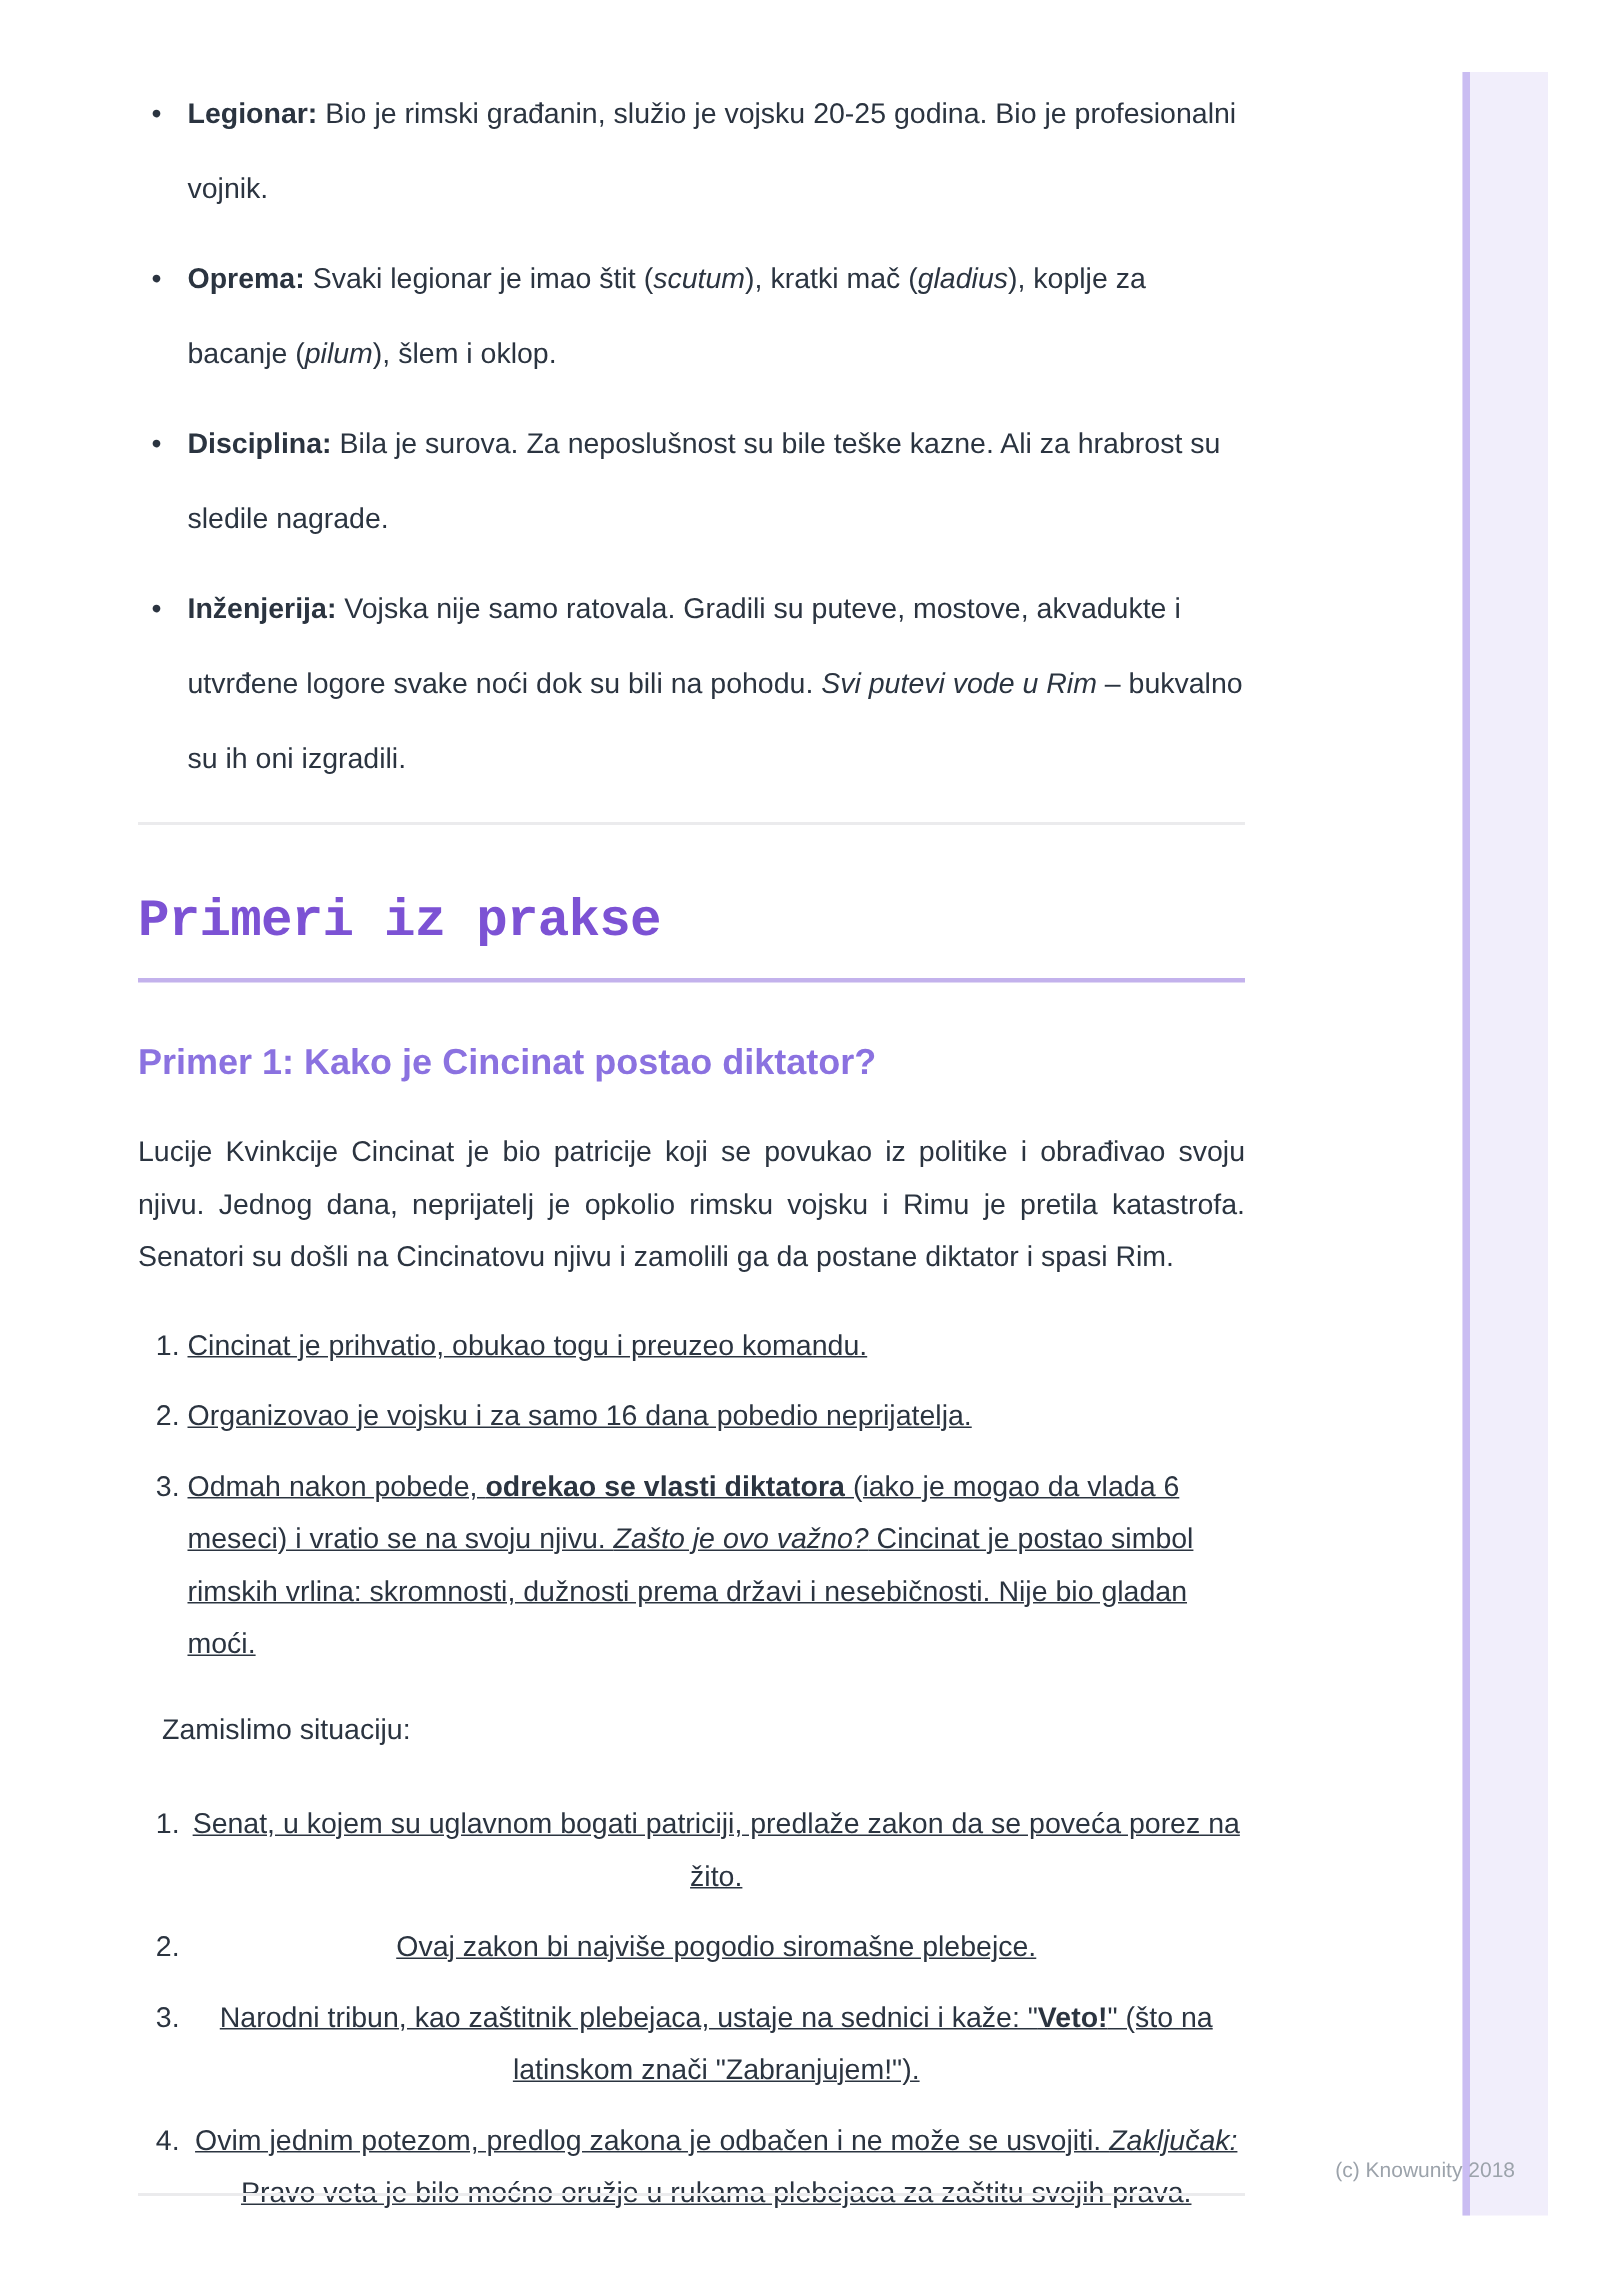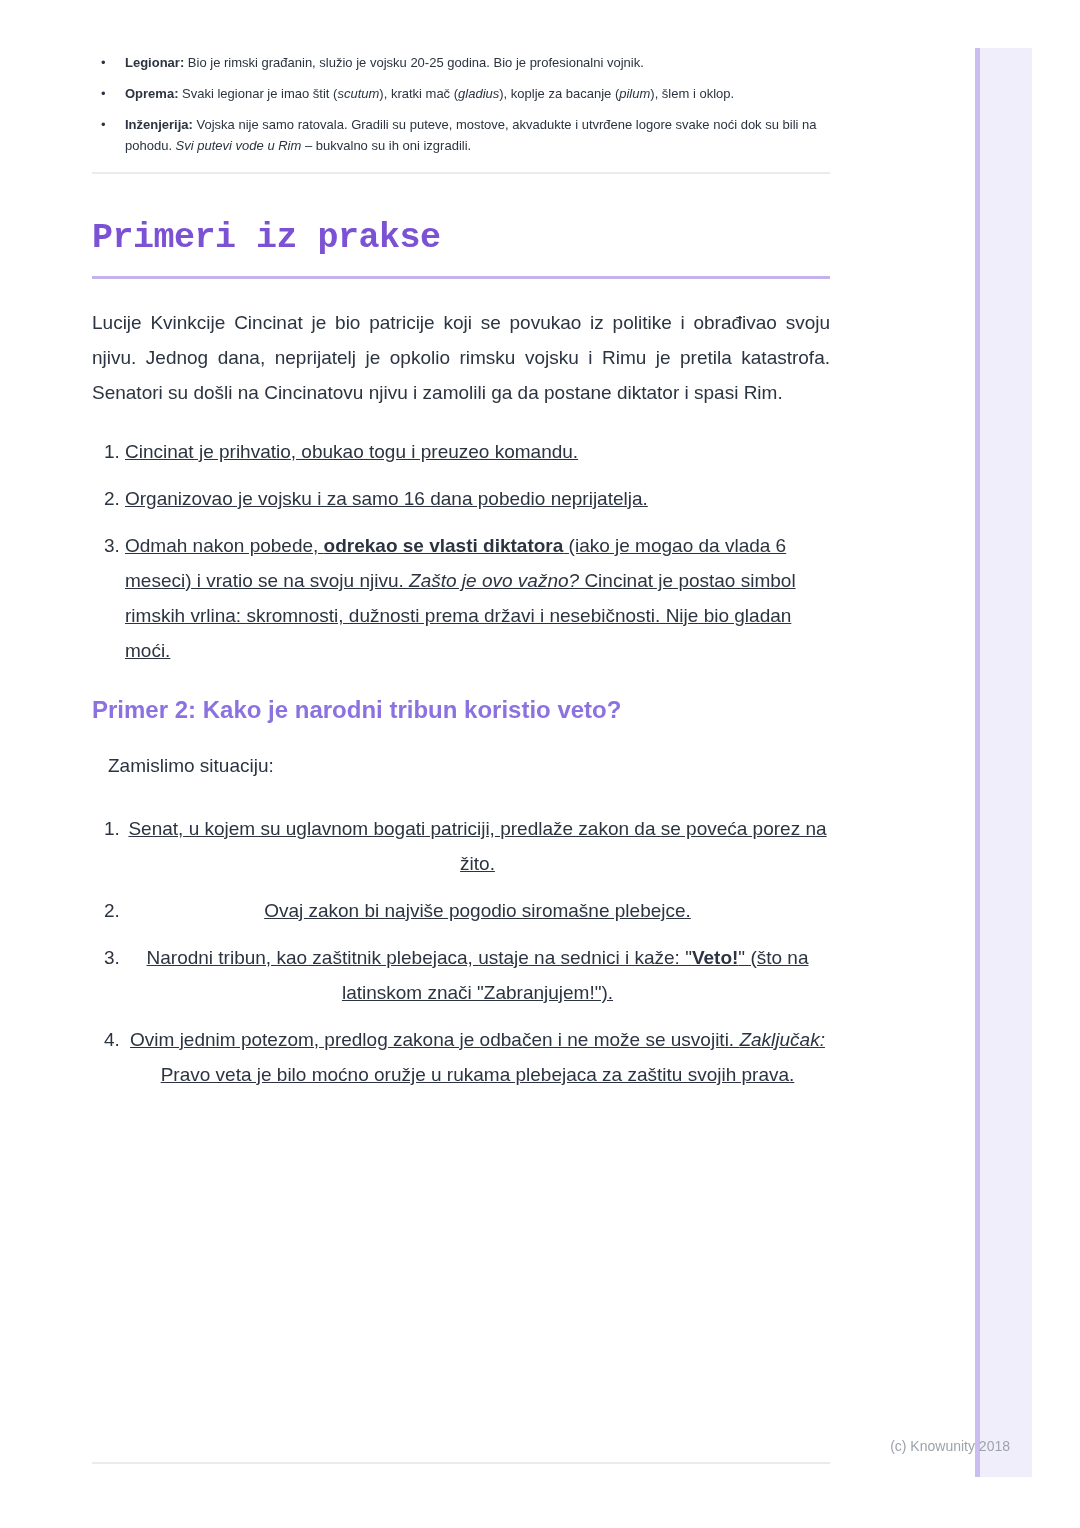--- a/index.html
+++ b/index.html
@@ -22,21 +22,21 @@
   .content{
     position:absolute;
     left:92px;top:0;
     width:738px;
     padding-top:52px;
     z-index:2;
   }
   .bullets{
     list-style:none;
     margin:0;padding:0;
-    font-size:13px;line-height:21px;
+    font-size:19px;line-height:50px;
   }
   .bullets li{
     position:relative;
     padding-left:33px;
     margin-bottom:10px;
   }
   .bullets li:last-child{margin-bottom:16px;}
   .bullets li::before{
     content:"\2022";
     position:absolute;left:9px;top:0;
@@ -108,38 +108,39 @@
 
 <div class="page">
 
   <div class="side-stripe"></div>
 
   <div class="content">
 
     <ul class="bullets">
         <li><strong>Legionar: </strong><span>Bio je rimski građanin, služio je vojsku 20-25 godina. Bio je profesionalni vojnik.</span></li>
         <li><strong>Oprema: </strong><span>Svaki legionar je imao štit (</span><em>scutum</em><span>), kratki mač (</span><em>gladius</em><span>), koplje za bacanje (</span><em>pilum</em><span>), šlem i oklop.</span></li>
+        <li><strong>Disciplina: </strong><span>Bila je surova. Za neposlušnost su bile teške kazne. Ali za hrabrost su sledile nagrade.</span></li>
         <li><strong>Inženjerija: </strong><span>Vojska nije samo ratovala. Gradili su puteve, mostove, akvadukte i utvrđene logore svake noći dok su bili na pohodu. </span><em>Svi putevi vode u Rim</em><span> – bukvalno su ih oni izgradili.</span></li>
       </ul>
 
     <hr class="divider">
 
     <h1>Primeri iz prakse</h1>
     <div class="title-rule"></div>
 
+    <h2>Primer 1: Kako je Cincinat postao diktator?</h2>
 
     <p class="intro">Lucije Kvinkcije Cincinat je bio patricije koji se povukao iz politike i obrađivao svoju njivu. Jednog dana, neprijatelj je opkolio rimsku vojsku i Rimu je pretila katastrofa. Senatori su došli na Cincinatovu njivu i zamolili ga da postane diktator i spasi Rim.</p>
 
     <ol class="numbered">
         <li><span>Cincinat je prihvatio, obukao togu i preuzeo komandu.</span></li>
         <li><span>Organizovao je vojsku i za samo 16 dana pobedio neprijatelja.</span></li>
         <li><span>Odmah nakon pobede, </span><strong>odrekao se vlasti diktatora</strong><span> (iako je mogao da vlada 6 meseci) i vratio se na svoju njivu. </span><em>Zašto je ovo važno?</em><span> Cincinat je postao simbol rimskih vrlina: skromnosti, dužnosti prema državi i nesebičnosti. Nije bio gladan moći.</span></li>
       </ol>
 
-    <h2 class="second">Primer 2: Kako je narodni tribun koristio veto?</h2>
 
     <p class="lead">Zamislimo situaciju:</p>
 
     <ol class="numbered second">
         <li><span>Senat, u kojem su uglavnom bogati patriciji, predlaže zakon da se poveća porez na žito.</span></li>
         <li><span>Ovaj zakon bi najviše pogodio siromašne plebejce.</span></li>
         <li><span>Narodni tribun, kao zaštitnik plebejaca, ustaje na sednici i kaže: "</span><strong>Veto!</strong><span>" (što na latinskom znači "Zabranjujem!").</span></li>
         <li><span>Ovim jednim potezom, predlog zakona je odbačen i ne može se usvojiti. </span><em>Zaključak:</em><span> Pravo veta je bilo moćno oružje u rukama plebejaca za zaštitu svojih prava.</span></li>
       </ol>
 

